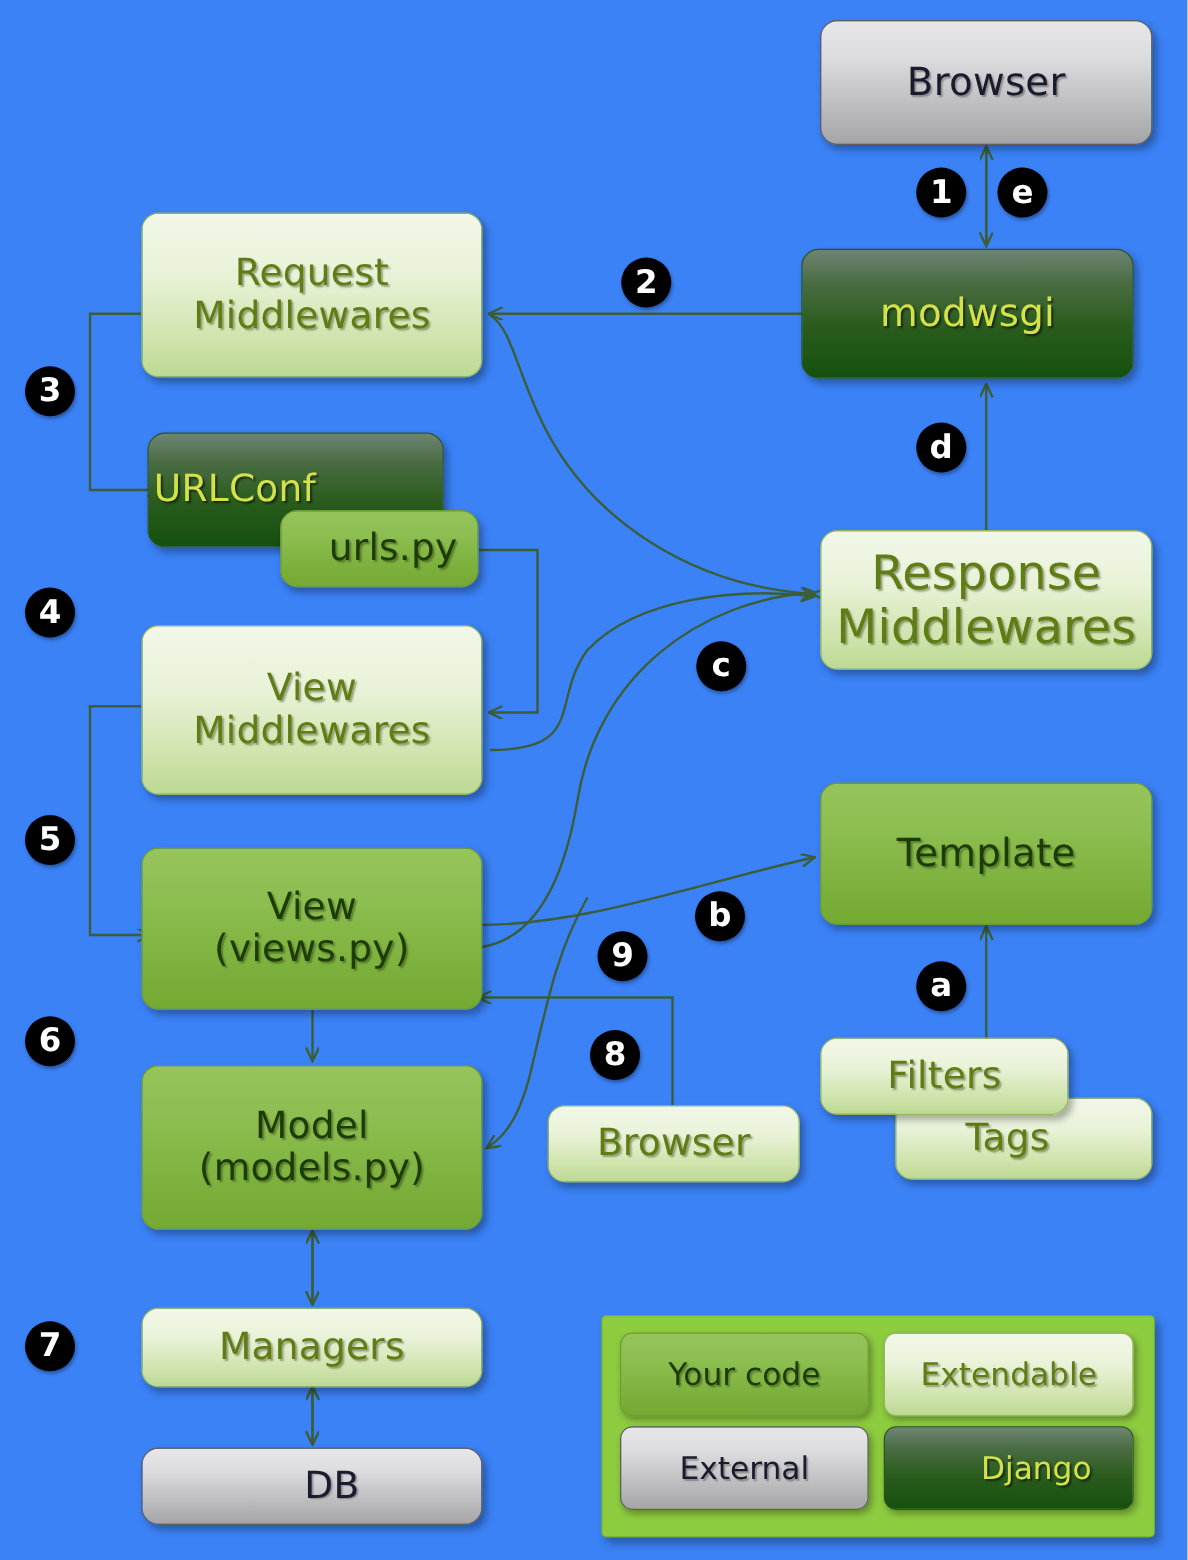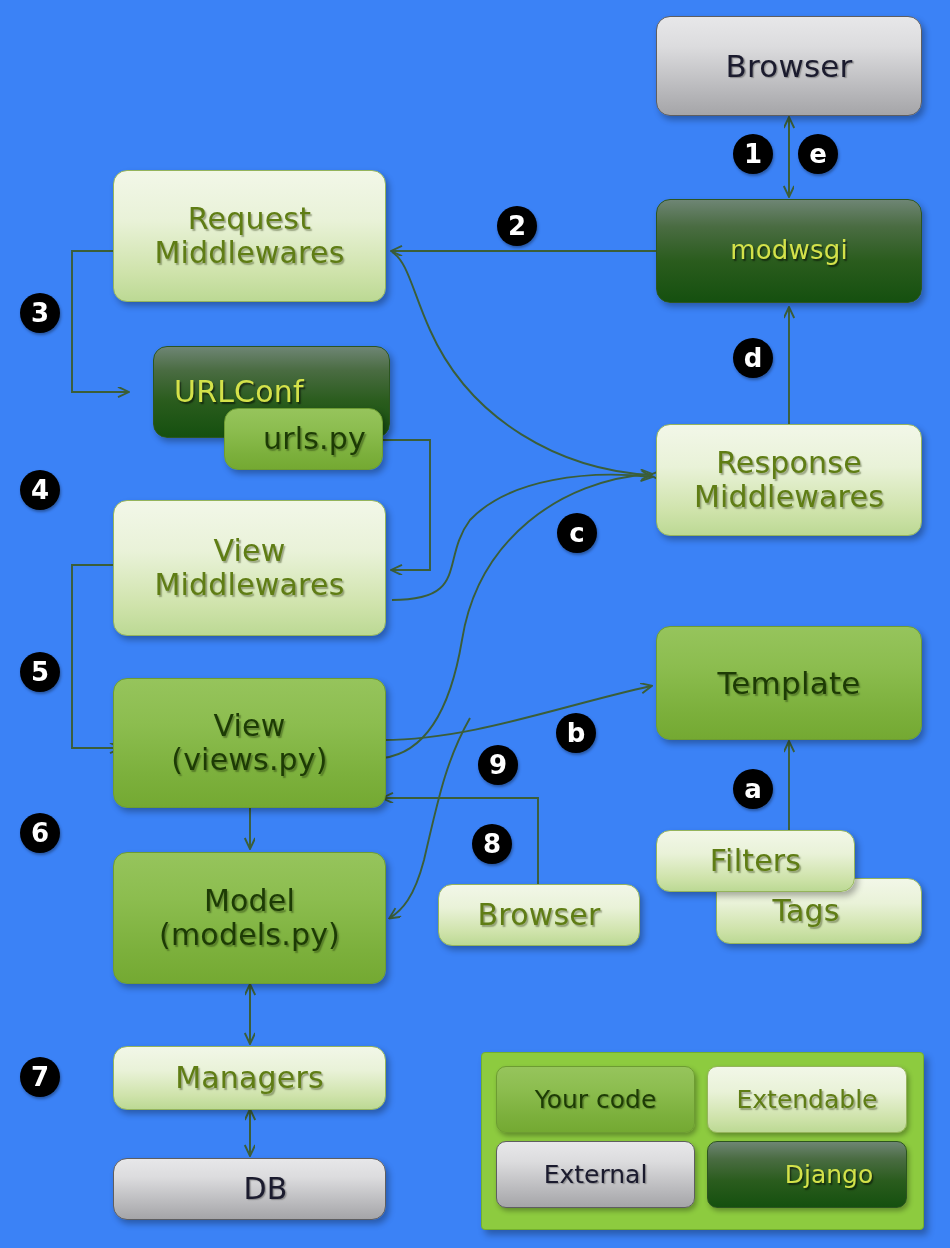--- a/index.html
+++ b/index.html
@@ -147,30 +147,30 @@
 
       <path d="M470,718 C446,760 438,800 424,860 C414,898 402,910 390,918" marker-end="url(#ah)"></path>
 
     </g>
   </svg>
 
   <div class="node k-ext-grey" style="left:656px;top:16px;width:266px;height:100px;font-size:31px;">
     <span>Browser</span>
   </div>
 
-  <div class="node k-dj" style="left:656px;top:199px;width:266px;height:104px;font-size:26px;justify-content:center;">
+  <div class="node k-dj" style="left:641px;top:199px;width:266px;height:104px;font-size:31px;justify-content:center;">
     <span>modwsgi</span>
   </div>
 
   <div class="node k-ext" style="left:113px;top:170px;width:273px;height:132px;font-size:30px;">
     <span>Request
 Middlewares</span>
   </div>
 
-  <div class="node k-dj" style="left:118px;top:346px;width:237px;height:92px;font-size:30px;justify-content:flex-start;padding-left:20px;margin-left:35px;">
+  <div class="node k-dj" style="left:118px;top:346px;width:237px;height:92px;font-size:30px;justify-content:flex-start;padding-left:4px;">
     <span>URLConf</span>
   </div>
 
   <div class="node k-code" style="left:224px;top:408px;width:159px;height:62px;font-size:30px;justify-content:flex-end;padding-right:16px;z-index:5;">
     <span>urls.py</span>
   </div>
 
   <div class="node k-ext" style="left:113px;top:500px;width:273px;height:136px;font-size:30px;">
     <span>View
 Middlewares</span>
@@ -187,21 +187,21 @@
   </div>
 
   <div class="node k-ext" style="left:113px;top:1046px;width:273px;height:64px;font-size:30px;">
     <span>Managers</span>
   </div>
 
   <div class="node k-ext-grey" style="left:113px;top:1158px;width:273px;height:62px;font-size:30px;padding-left:32px;">
     <span>DB</span>
   </div>
 
-  <div class="node k-ext" style="left:656px;top:424px;width:266px;height:112px;font-size:30px;align-items:center;">
+  <div class="node k-ext" style="left:656px;top:424px;width:266px;height:112px;font-size:38px;align-items:center;">
     <span>Response
 Middlewares</span>
   </div>
 
   <div class="node k-code" style="left:656px;top:626px;width:266px;height:114px;font-size:31px;">
     <span>Template</span>
   </div>
 
   <div class="node k-ext" style="left:656px;top:830px;width:199px;height:62px;font-size:30px;z-index:6;">
     <span>Filters</span>

